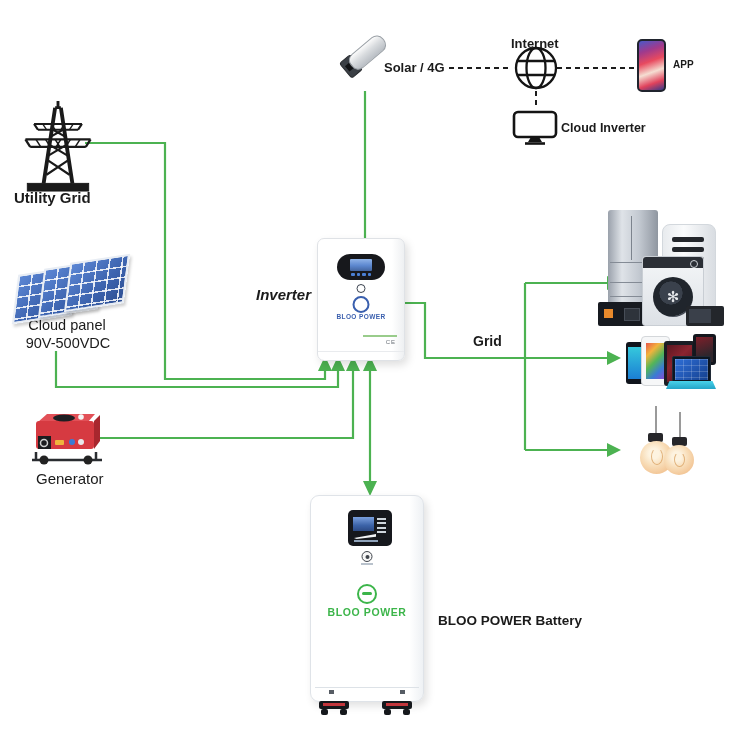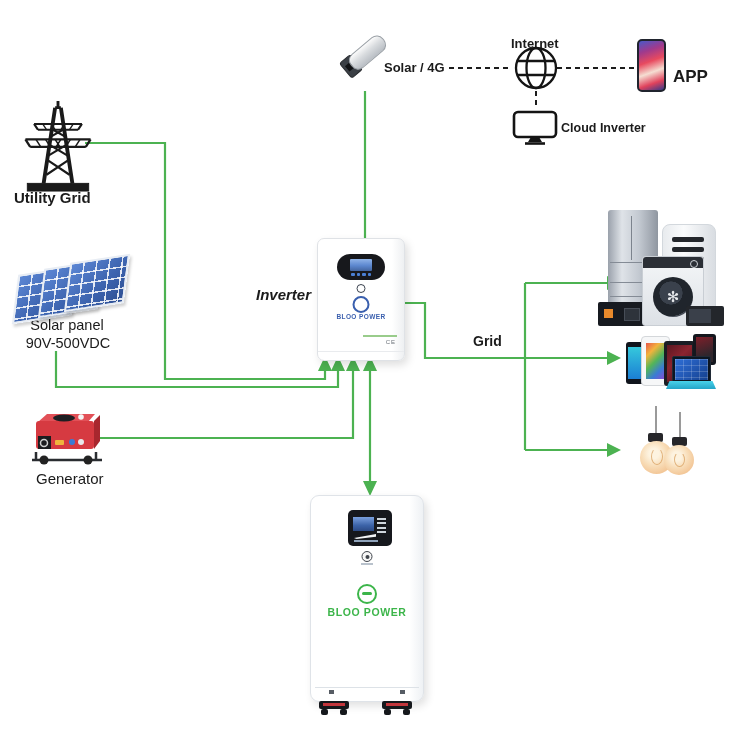--- a/index.html
+++ b/index.html
@@ -184,21 +184,21 @@
   <svg class="icon" style="left:513px;top:45px;" width="46" height="46" viewBox="0 0 46 46">
     <g stroke="#141414" stroke-width="2.3" fill="none">
       <circle cx="23" cy="23" r="20"></circle>
       <ellipse cx="23" cy="23" rx="9.5" ry="20"></ellipse>
       <line x1="4.5" y1="16" x2="41.5" y2="16"></line>
       <line x1="4.5" y1="30" x2="41.5" y2="30"></line>
     </g>
   </svg>
 
   <div class="icon phone" style="left:637px;top:39px;"></div>
-  <div class="lbl b700" style="left:673px;top:67px;font-size:17px;">APP</div>
+  <div class="lbl b700" style="left:673px;top:59px;font-size:10px;">APP</div>
 
   <svg class="icon" style="left:511px;top:110px;" width="48" height="36" viewBox="0 0 48 36">
     <rect x="3" y="2" width="42" height="25" rx="4" fill="#fff" stroke="#141414" stroke-width="2.6"></rect>
     <path d="M20 27 l-3 5 h14 l-3 -5 z" fill="#141414"></path>
     <line x1="14" y1="33.5" x2="34" y2="33.5" stroke="#141414" stroke-width="2.6"></line>
   </svg>
   <div class="lbl" style="left:561px;top:121px;font-size:12.5px;font-weight:bold;">Cloud Inverter</div>
 
   <svg class="icon" style="left:18px;top:100px;" width="80" height="92" viewBox="0 0 80 96">
     <g stroke="#1a1a1a" fill="none">
@@ -212,21 +212,21 @@
       <path d="M24 25 l4 6 M33 25 l4 6 M56 25 l-4 6 M47 25 l-4 6" stroke-width="1.4"></path>
     </g>
   </svg>
   <div class="lbl b700" style="left:14px;top:189px;font-size:15px;">Utility Grid</div>
 
   <div class="panelwrap icon" style="left:6px;top:258px;width:120px;height:62px;">
     <div class="spanel" style="left:10px;top:12px;"></div>
     <div class="spanel" style="left:36px;top:6px;"></div>
     <div class="spanel" style="left:62px;top:0px;"></div>
   </div>
-  <div class="lbl" style="left:67px;top:317px;transform:translateX(-50%);font-size:14.5px;">Solar panel</div>
+  <div class="lbl" style="left:67px;top:317px;transform:translateX(-50%);font-size:14.5px;">Cloud panel</div>
   <div class="lbl" style="left:68px;top:335px;transform:translateX(-50%);font-size:14.5px;">90V-500VDC</div>
 
   <svg class="icon" style="left:28px;top:406px;" width="78" height="60" viewBox="0 0 78 60">
     <path d="M8 46 v8 M68 46 v8 M4 54 h70" stroke="#2a2d31" stroke-width="2.5" fill="none"></path>
     <circle cx="16" cy="54" r="4.5" fill="#222"></circle>
       <circle cx="60" cy="54" r="4.5" fill="#222"></circle>
     <path d="M10 16 l9 -8 h48 l-7 8 z" fill="#e25057"></path>
     <rect x="8" y="15" width="58" height="28" rx="3" fill="#d63a41"></rect>
     <path d="M66 15 l6 -6 v26 l-6 8 z" fill="#a8272e"></path>
     <ellipse cx="36" cy="12" rx="11" ry="3.5" fill="#1e1e22"></ellipse>
@@ -343,14 +343,15 @@
       <span class="red"></span>
       <span class="c1"></span>
       <span class="c2"></span>
   </div>
   <div class="wheel" style="left:382px;">
     <span class="bracket"></span>
       <span class="red"></span>
       <span class="c1"></span>
       <span class="c2"></span>
   </div>
+  <div class="lbl" style="left:438px;top:613px;font-size:13.5px;font-weight:bold;">BLOO POWER Battery</div>
 
 </div>
 
 </body></html>

